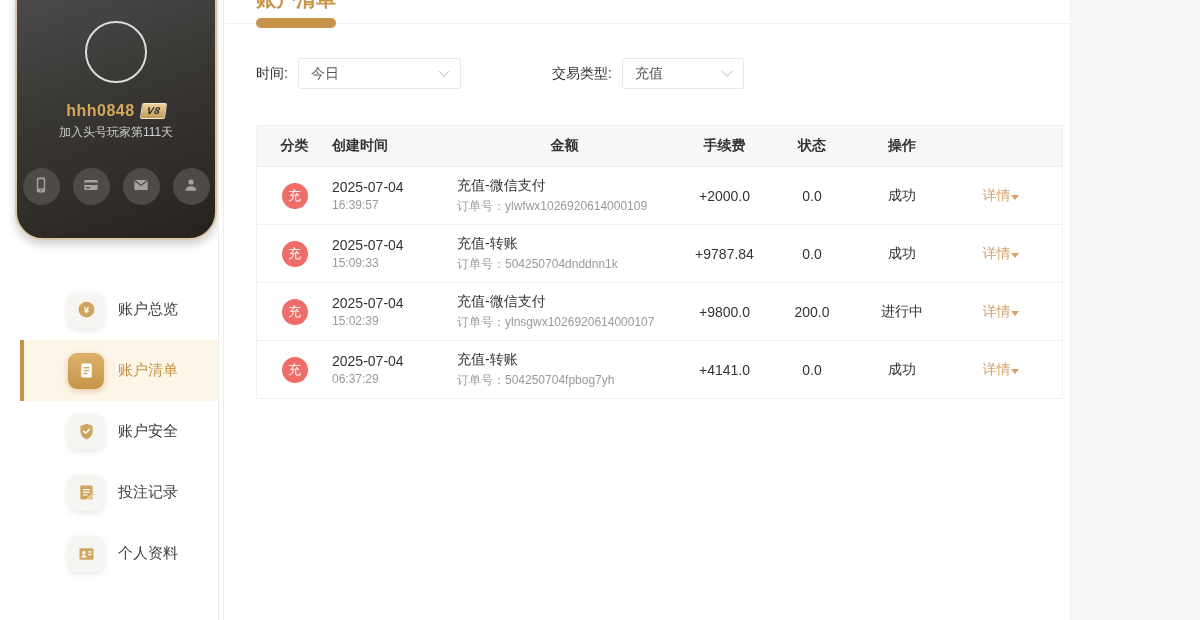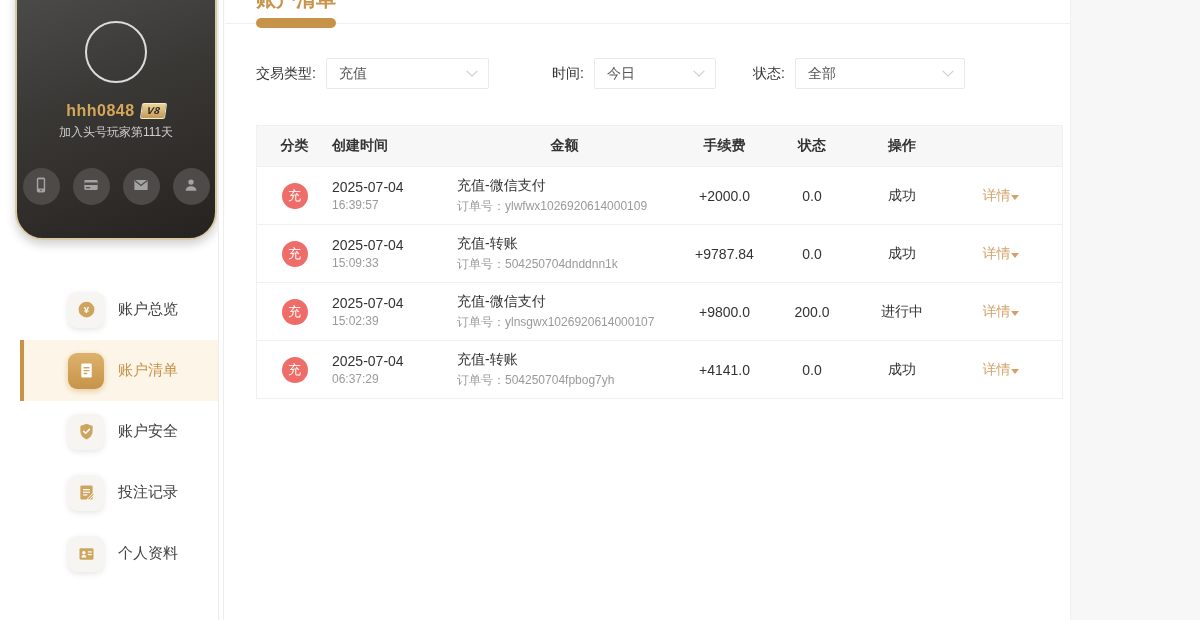--- a/index.html
+++ b/index.html
@@ -202,42 +202,35 @@
 <div class="scroll-strip"></div>
 
 <div class="main">
   <div class="page-title">账户清单</div>
   <div class="top-divider"></div>
   <div class="title-underline"></div>
 
   <div class="filters">
 
       <div class="filter-group">
+        <span class="f-label">时间:</span>
+        <div class="select">
+          <span class="f-value">今日</span>
+          <span class="chev"></span>
+        </div>
+      </div>
+
+      <div class="filter-group">
         <span class="f-label">交易类型:</span>
         <div class="select">
           <span class="f-value">充值</span>
           <span class="chev"></span>
         </div>
       </div>
 
-      <div class="filter-group">
-        <span class="f-label">时间:</span>
-        <div class="select">
-          <span class="f-value">今日</span>
-          <span class="chev"></span>
-        </div>
-      </div>
-
-      <div class="filter-group">
-        <span class="f-label">状态:</span>
-        <div class="select">
-          <span class="f-value">全部</span>
-          <span class="chev"></span>
-        </div>
-      </div>
 
   </div>
 
   <div class="table">
     <div class="t-head">
       <div class="c-center">分类</div>
       <div class="c-left">创建时间</div>
       <div class="c-center">金额</div>
       <div class="c-center">手续费</div>
       <div class="c-center">状态</div>

